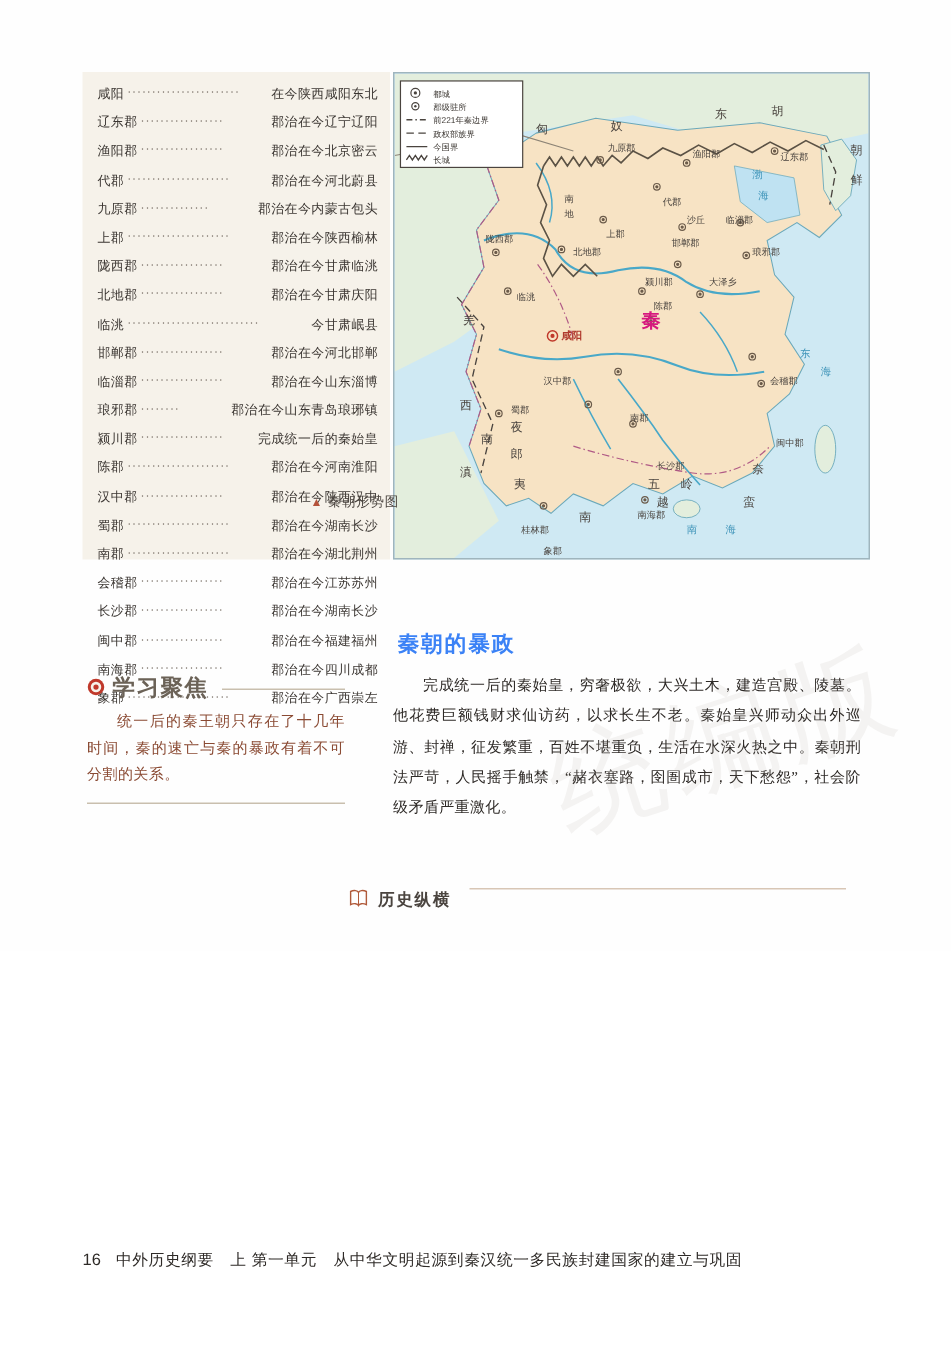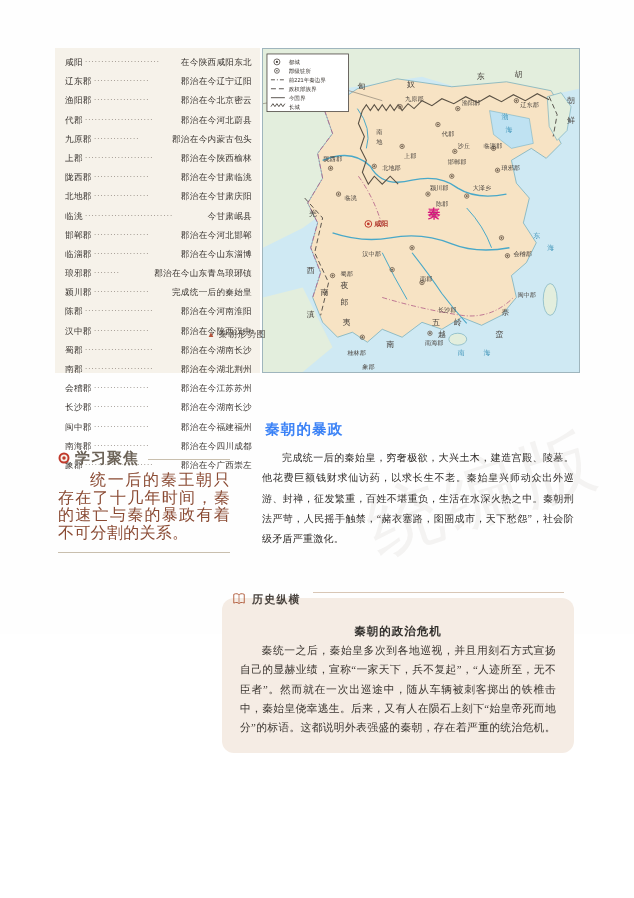--- a/index.html
+++ b/index.html
@@ -156,27 +156,27 @@
   .focus-rule {
     flex: 1 1 auto;
     height: 1px;
     background: #c9bfae;
     margin-left: 4px;
     position: relative;
     top: 1px;
   }
   .focus-body {
     margin-top: 7px;
-    font-size: 16px;
+    font-size: 10px;
     line-height: 17.5px;
     color: #8a4a33;
     text-indent: 2em;
     text-align: justify;
     letter-spacing: 0.3px;
-    font-family: Liberation Mono, monospace;
+    font-family: Liberation Sans, sans-serif;
   }
   .focus-bottom-rule {
     margin-top: 9px;
     height: 1px;
     background: #c9bfae;
   }
 
   
   .hist-box {
     position: absolute;
@@ -608,29 +608,29 @@
       </svg>
       <span class="focus-title">学习聚焦</span>
       <span class="focus-rule"></span>
     </div>
     <div class="focus-body">统一后的秦王朝只存在了十几年时间，秦的速亡与秦的暴政有着不可分割的关系。</div>
     <div class="focus-bottom-rule"></div>
   </div>
 
   <div class="body-text">完成统一后的秦始皇，穷奢极欲，大兴土木，建造宫殿、陵墓。他花费巨额钱财求仙访药，以求长生不老。秦始皇兴师动众出外巡游、封禅，征发繁重，百姓不堪重负，生活在水深火热之中。秦朝刑法严苛，人民摇手触禁，“赭衣塞路，囹圄成市，天下愁怨”，社会阶级矛盾严重激化。</div>
 
-  <div class="hist-box">
-    <div class="hist-subtitle">秦朝的政治危机</div>
-    <div class="hist-body">秦统一之后，秦始皇多次到各地巡视，并且用刻石方式宣扬自己的显赫业绩，宣称“一家天下，兵不复起”，“人迹所至，无不臣者”。然而就在一次出巡途中，随从车辆被刺客掷出的铁椎击中，秦始皇侥幸逃生。后来，又有人在陨石上刻下“始皇帝死而地分”的标语。这都说明外表强盛的秦朝，存在着严重的统治危机。</div>
-  </div>
   <div class="hist-head">
     <svg class="hist-icon" viewBox="0 0 24 24">
       <path d="M3,4 C7,2 11,3 12,5 C13,3 17,2 21,4 L21,19 C17,17 13,18 12,20 C11,18 7,17 3,19 Z" fill="none" stroke="#b05a3a" stroke-width="1.6"></path>
       <line x1="12" y1="5" x2="12" y2="20" stroke="#b05a3a" stroke-width="1.2"></line>
     </svg>
     <span class="hist-title">历史纵横</span>
     <span class="hist-rule"></span>
   </div>
 
   <div class="watermark">统编版</div>
 
+  <div class="footer">
+    <span class="footer-page">16</span>
+    <span class="footer-text">中外历史纲要　上 第一单元　从中华文明起源到秦汉统一多民族封建国家的建立与巩固</span>
+  </div>
 
 </div>
 
 </body></html>

